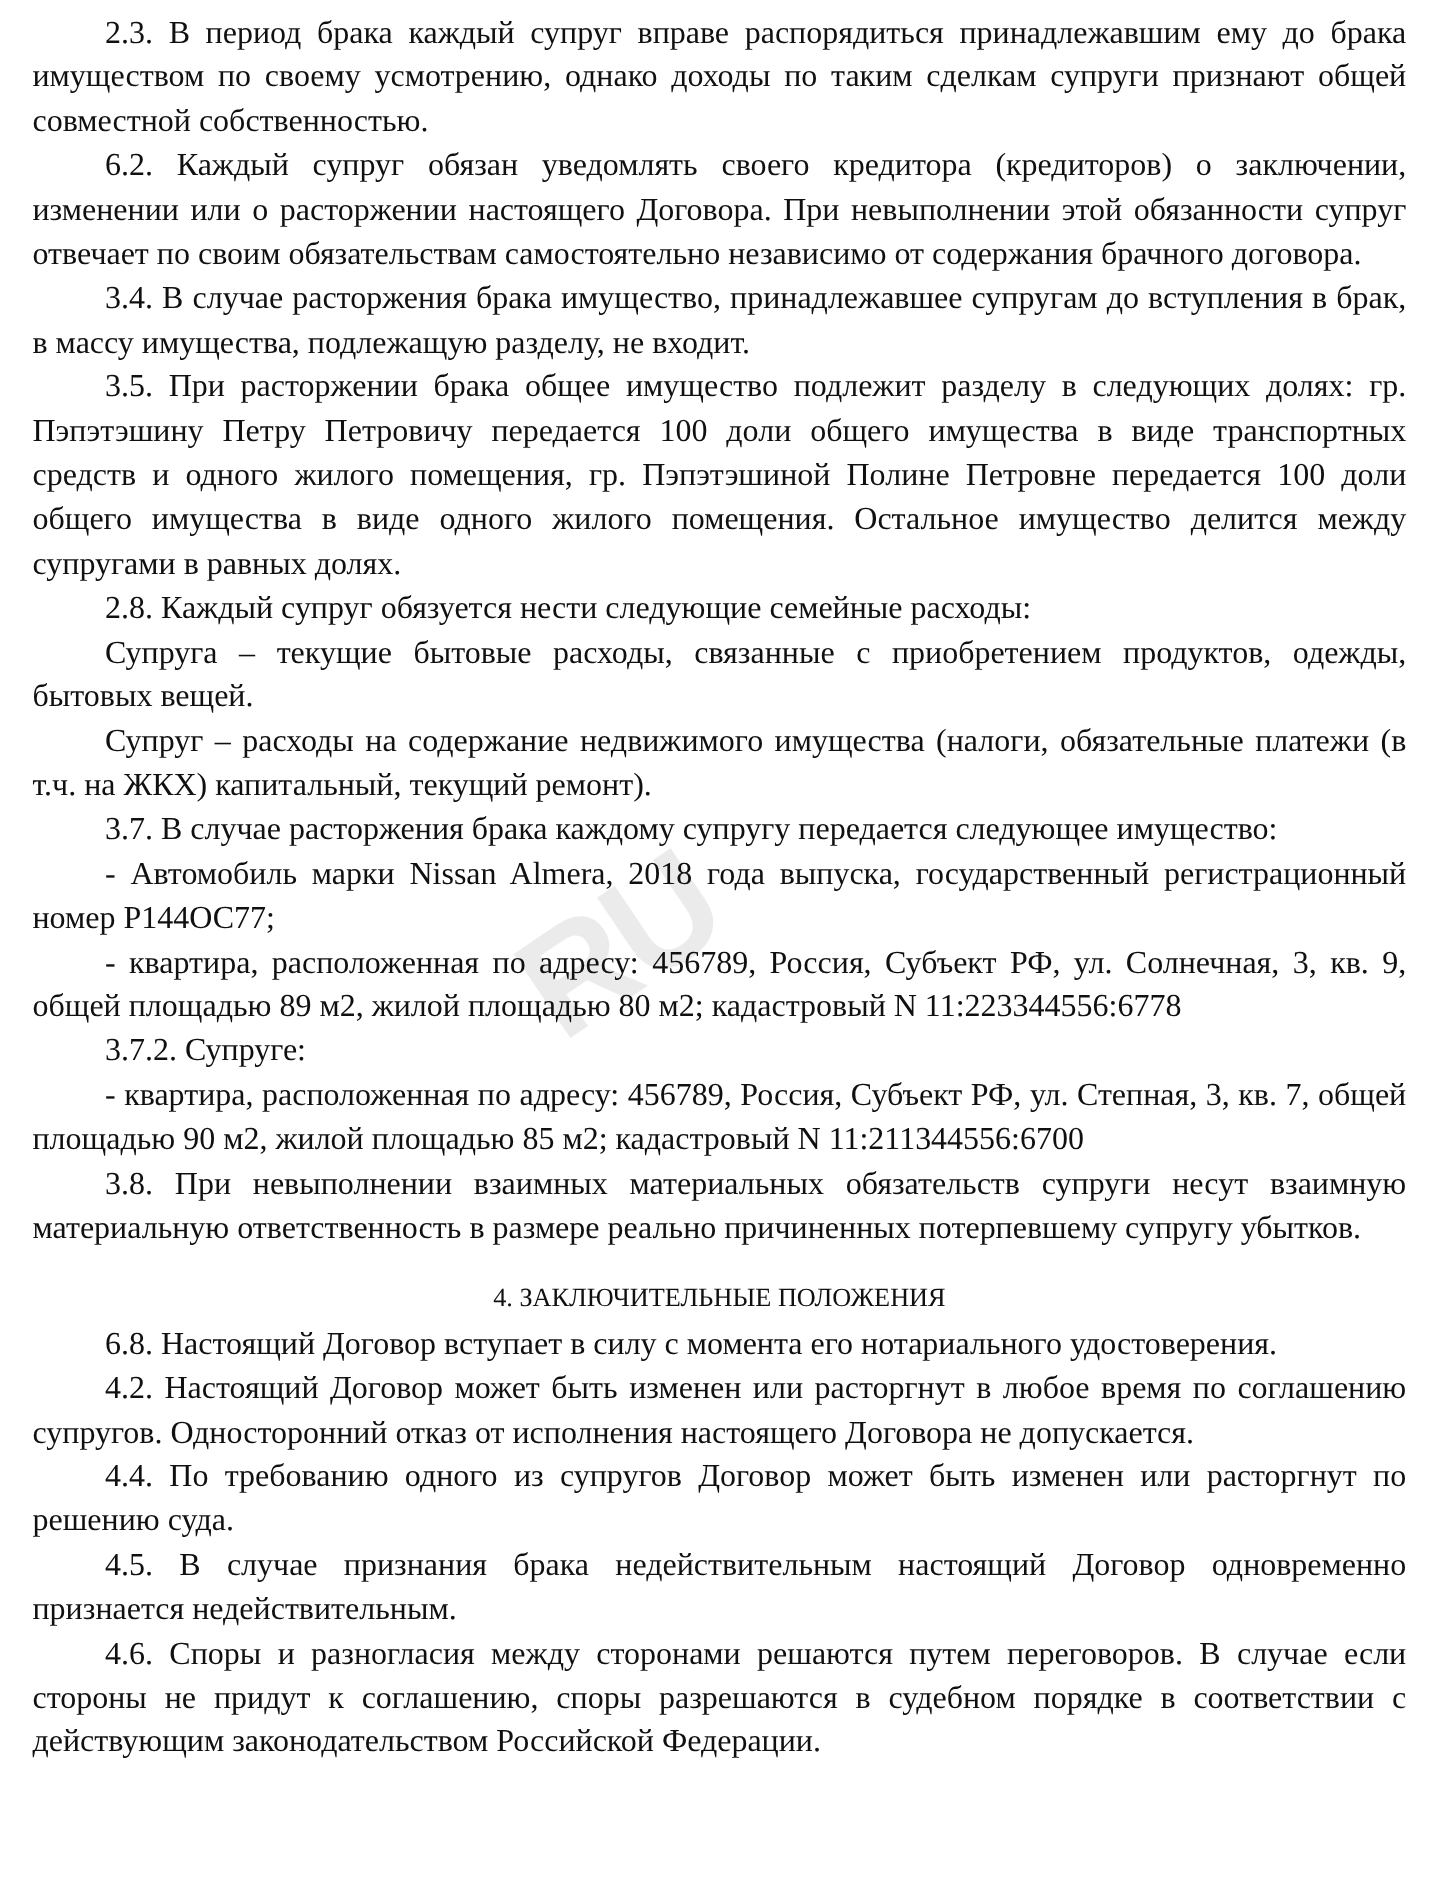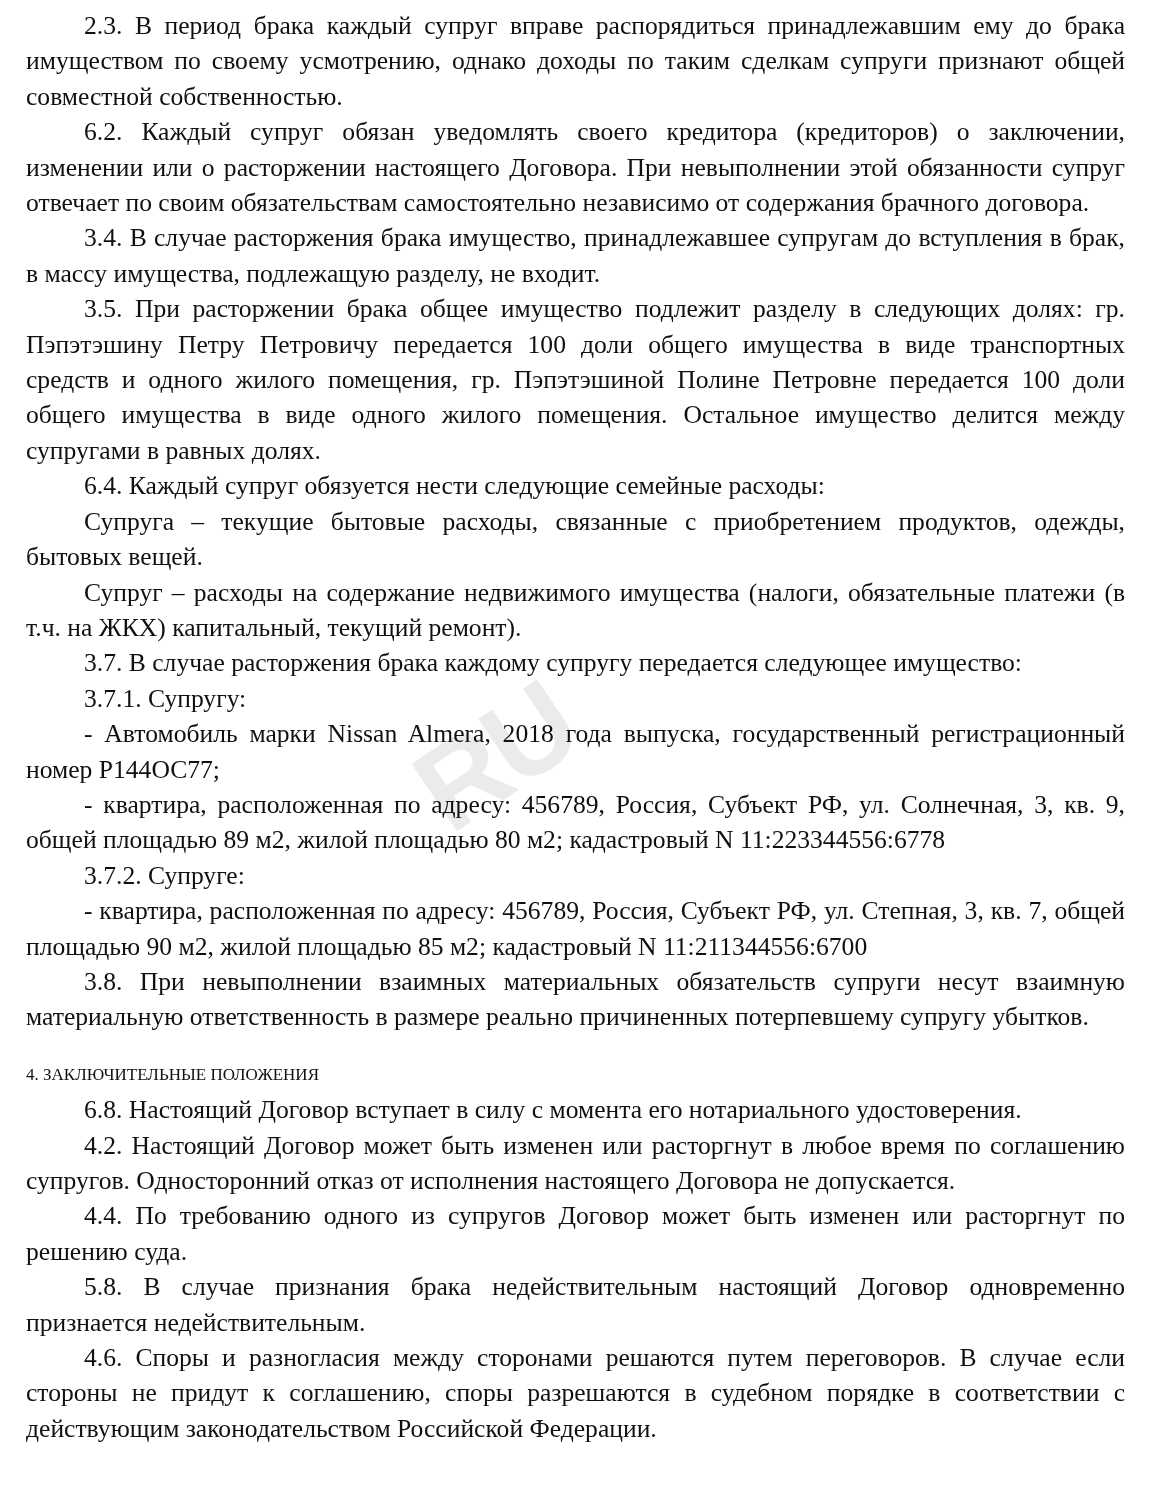--- a/index.html
+++ b/index.html
@@ -52,54 +52,53 @@
     line-height: 35.4px;
     text-align: justify;
     text-indent: 58px;
     hyphens: none;
     word-spacing: 0;
   }
 
   h2.section-heading {
     margin: 0;
     padding-top: 22px;
-    font-size: 17px;
+    font-size: 21px;
     line-height: 35.4px;
     font-weight: 400;
-    text-align: left;
+    text-align: center;
     text-indent: 0;
   }
 </style>
 </head>
 <body>
 
 <div class="page">
 
   <div class="watermark">RU</div>
 
   <div class="body-content">
 
     <p class="para">2.3. В период брака каждый супруг вправе распорядиться принадлежавшим ему до брака имуществом по своему усмотрению, однако доходы по таким сделкам супруги признают общей совместной собственностью.</p>
     <p class="para">6.2. Каждый супруг обязан уведомлять своего кредитора (кредиторов) о заключении, изменении или о расторжении настоящего Договора. При невыполнении этой обязанности супруг отвечает по своим обязательствам самостоятельно независимо от содержания брачного договора.</p>
     <p class="para">3.4. В случае расторжения брака имущество, принадлежавшее супругам до вступления в брак, в массу имущества, подлежащую разделу, не входит.</p>
     <p class="para">3.5. При расторжении брака общее имущество подлежит разделу в следующих долях: гр. Пэпэтэшину Петру Петровичу передается 100 доли общего имущества в виде транспортных средств и одного жилого помещения, гр. Пэпэтэшиной Полине Петровне передается 100 доли общего имущества в виде одного жилого помещения. Остальное имущество делится между супругами в равных долях.</p>
-    <p class="para">6.4. Каждый супруг обязуется нести следующие семейные расходы:</p>
+    <p class="para">2.8. Каждый супруг обязуется нести следующие семейные расходы:</p>
     <p class="para">Супруга – текущие бытовые расходы, связанные с приобретением продуктов, одежды, бытовых вещей.</p>
     <p class="para">Супруг – расходы на содержание недвижимого имущества (налоги, обязательные платежи (в т.ч. на ЖКХ) капитальный, текущий ремонт).</p>
     <p class="para">3.7. В случае расторжения брака каждому супругу передается следующее имущество:</p>
-    <p class="para">3.7.1. Супругу:</p>
     <p class="para"> - Автомобиль марки Nissan Almera, 2018 года выпуска, государственный регистрационный номер Р144ОС77;</p>
     <p class="para">- квартира, расположенная по адресу: 456789, Россия, Субъект РФ, ул. Солнечная, 3, кв. 9, общей площадью 89 м2, жилой площадью 80 м2; кадастровый N 11:223344556:6778</p>
     <p class="para">3.7.2. Супруге:</p>
     <p class="para"> - квартира, расположенная по адресу: 456789, Россия, Субъект РФ, ул. Степная, 3, кв. 7, общей площадью 90 м2, жилой площадью 85 м2; кадастровый N 11:211344556:6700</p>
     <p class="para">3.8. При невыполнении взаимных материальных обязательств супруги несут взаимную материальную ответственность в размере реально причиненных потерпевшему супругу убытков.</p>
 
     <h2 class="section-heading">4. ЗАКЛЮЧИТЕЛЬНЫЕ ПОЛОЖЕНИЯ</h2>
 
     <p class="para">6.8. Настоящий Договор вступает в силу с момента его нотариального удостоверения.</p>
     <p class="para">4.2. Настоящий Договор может быть изменен или расторгнут в любое время по соглашению супругов. Односторонний отказ от исполнения настоящего Договора не допускается.</p>
     <p class="para">4.4. По требованию одного из супругов Договор может быть изменен или расторгнут по решению суда.</p>
-    <p class="para">5.8. В случае признания брака недействительным настоящий Договор одновременно признается недействительным.</p>
+    <p class="para">4.5. В случае признания брака недействительным настоящий Договор одновременно признается недействительным.</p>
     <p class="para">4.6. Споры и разногласия между сторонами решаются путем переговоров. В случае если стороны не придут к соглашению, споры разрешаются в судебном порядке в соответствии с действующим законодательством Российской Федерации.</p>
 
   </div>
 
 </div>
 
 </body></html>

